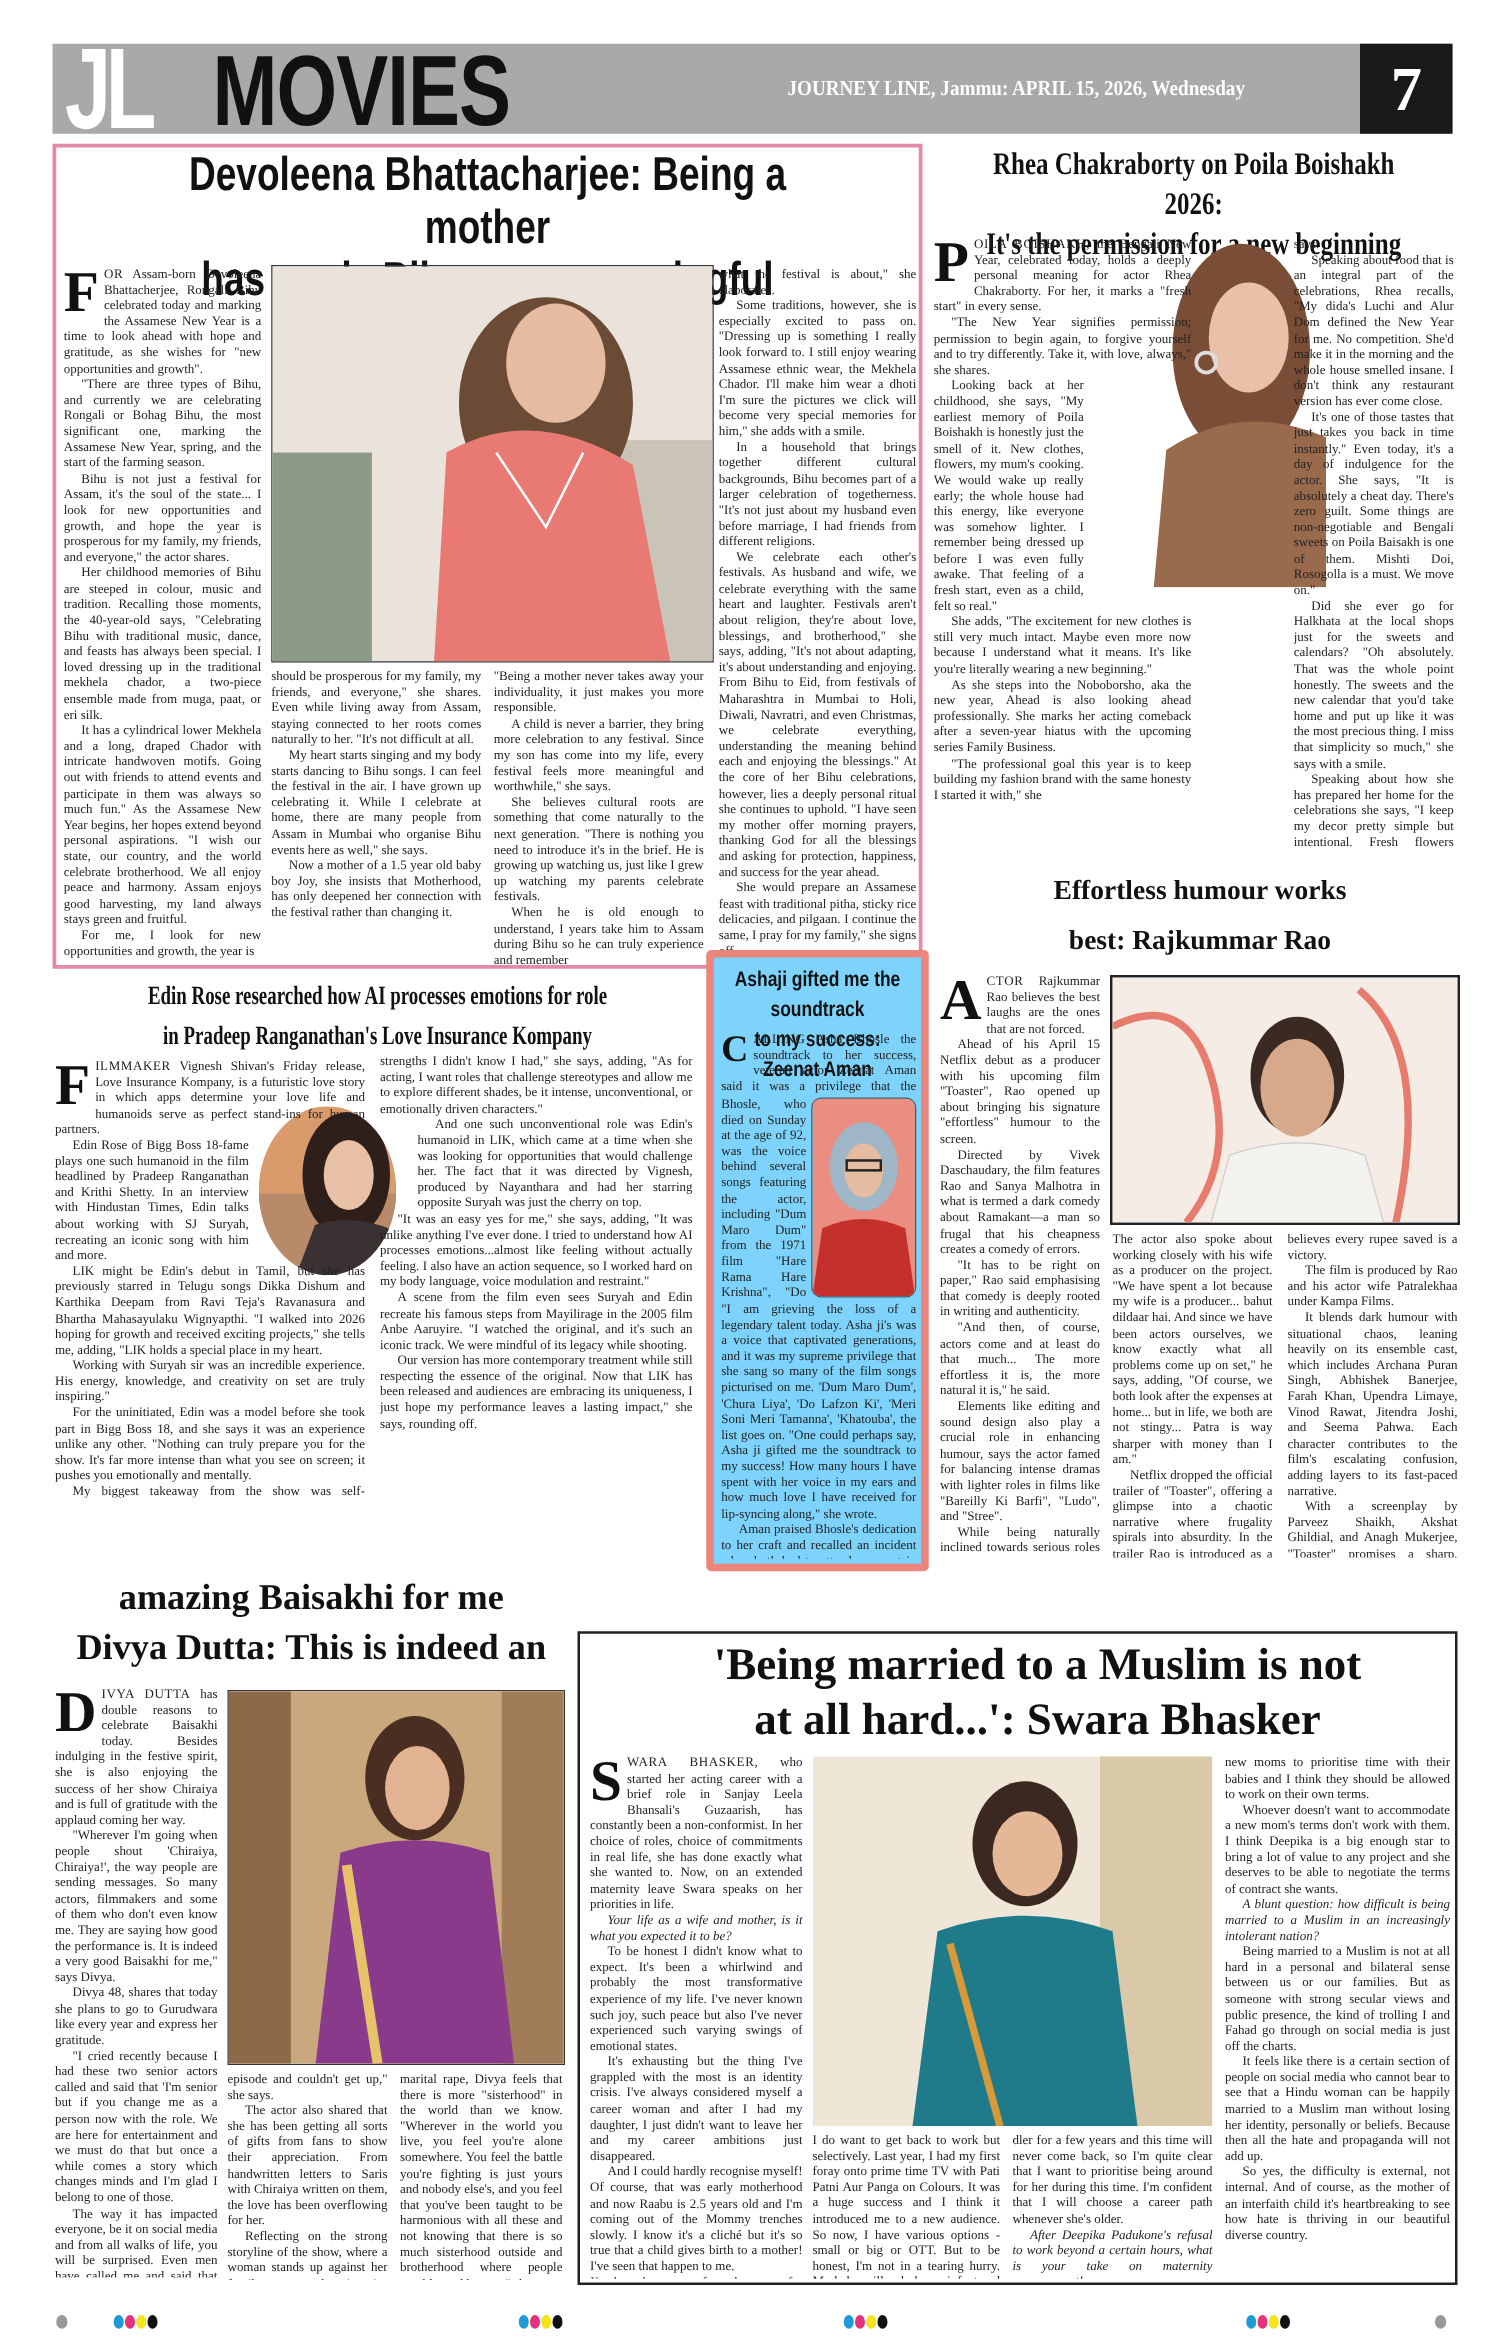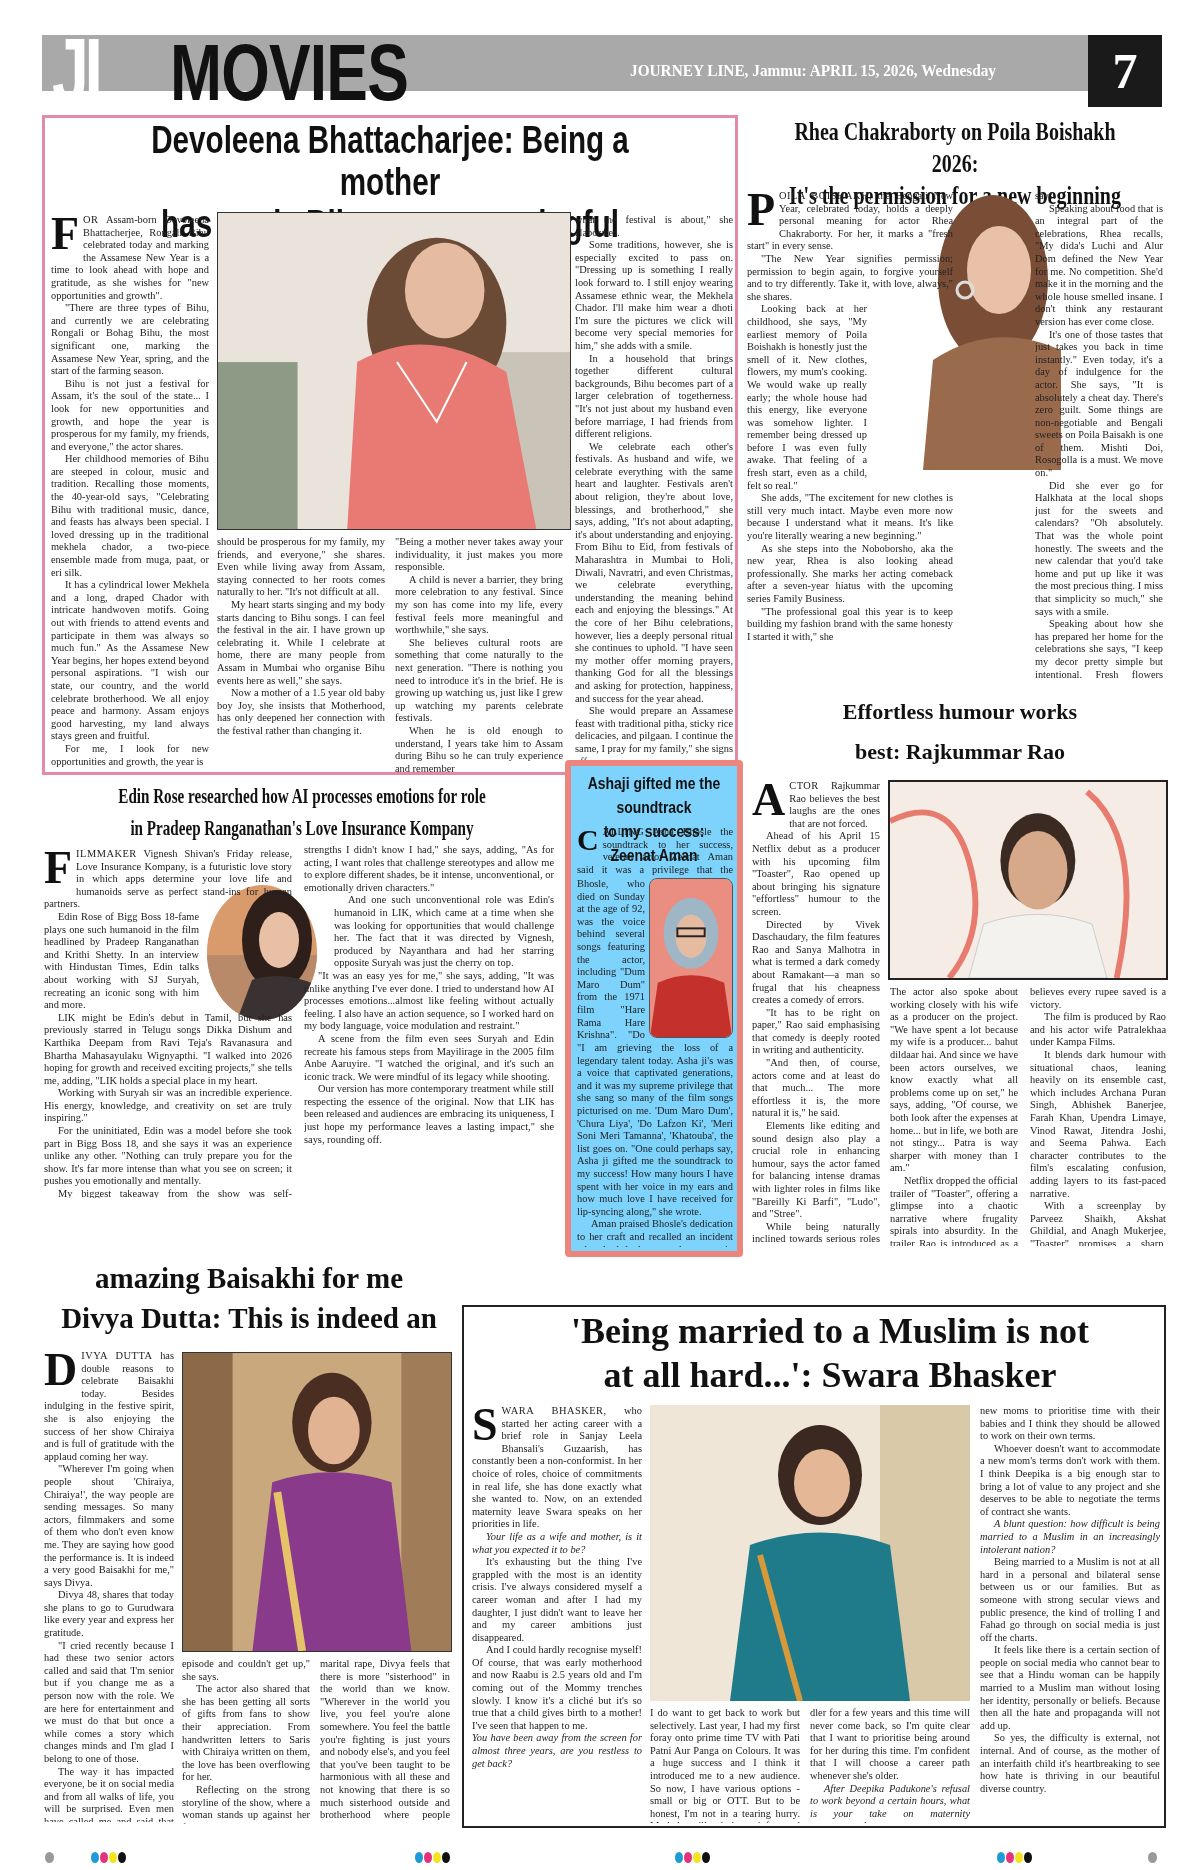--- a/index.html
+++ b/index.html
@@ -1,19 +1,19 @@
 <!DOCTYPE html>
 <html><head>
 <meta charset="utf-8">
 <style>
   * { box-sizing: border-box; margin: 0; padding: 0; }
   html, body { width: 1200px; height: 1870px; background: #fff; overflow: hidden; }
   body { position: relative; font-family: "DejaVu Serif", serif; color: #1a1a1a; }
 
-  .masthead { position: absolute; left: 42px; top: 35px; width: 1120px; height: 56px; background: #a9a9a9; }
+  .masthead { position: absolute; left: 42px; top: 35px; width: 1120px; height: 72px; background: #a9a9a9; }
   .mast-jl { position: absolute; left: 10px; top: -8px; font-family: "Liberation Sans", sans-serif; font-weight: bold; font-size: 92px; color: #fff; letter-spacing: -6px; transform: scaleX(0.72); transform-origin: left top; line-height: 88px; }
   .mast-movies { position: absolute; left: 128px; top: -2px; font-family: "Liberation Sans", sans-serif; font-weight: bold; font-size: 80px; color: #111; transform: scaleX(0.78); transform-origin: left top; line-height: 80px; letter-spacing: -1px; }
   .mast-dateline { position: absolute; left: 588px; top: 26px; font-family: "Liberation Serif", serif; font-weight: bold; font-size: 17px; color: #fff; transform: scaleX(0.9); transform-origin: left top; white-space: nowrap; }
   .mast-page { position: absolute; right: 0; top: 0; width: 74px; height: 72px; background: #1a1a1a; color: #fff; font-family: "Liberation Serif", serif; font-weight: bold; font-size: 50px; text-align: center; line-height: 72px; }
 
   .box { position: absolute; }
   .pink-box { border: 3px solid #e48aa6; }
   .coral-box { background: #7dd3fc; border: 6px solid #ec857b; border-radius: 4px; }
   .black-box { border: 2px solid #222; }
 
@@ -100,21 +100,21 @@
       <ellipse cx="86" cy="80" rx="32" ry="44" fill="#e8c1a8"></ellipse>
       <path d="M10 280 L20 170 Q80 130 148 160 L148 280 Z" fill="#9a6a4d"></path>
       <circle cx="52" cy="100" r="8" fill="none" stroke="#ddd" stroke-width="3"></circle>
     </svg>
   </div>
   <div class="col" style="left:2px; top:78px; width:206px; height:490px; shape-outside: none;">
     <p class="first"><span class="dropcap">P</span><span class="lead-bold">OILA BOISHAKH,</span> <span>the Bengali New Year, celebrated today, holds a deeply personal meaning for actor Rhea Chakraborty. For her, it marks a "fresh start" in every sense.</span></p>
     <p>"The New Year signifies permission; permission to begin again, to forgive yourself and to try differently. Take it, with love, always," she shares.</p>
     <p style="width:120px;">Looking back at her childhood, she says, "My earliest memory of Poila Boishakh is honestly just the smell of it. New clothes, flowers, my mum's cooking. We would wake up really early; the whole house had this energy, like everyone was somehow lighter. I remember being dressed up before I was even fully awake. That feeling of a fresh start, even as a child, felt so real."</p>
     <p>She adds, "The excitement for new clothes is still very much intact. Maybe even more now because I understand what it means. It's like you're literally wearing a new beginning."</p>
-    <p>As she steps into the Noboborsho, aka the new year, Rhea is also looking ahead professionally. She marks her acting comeback after a seven-year hiatus with the upcoming series Family Business.</p>
+    <p>As she steps into the Noboborsho, aka the new year, Ahead is also looking ahead professionally. She marks her acting comeback after a seven-year hiatus with the upcoming series Family Business.</p>
     <p>"The professional goal this year is to keep building my fashion brand with the same honesty I started it with," she</p>
   </div>
   <div class="col" style="left:290px; top:78px; width:128px; height:490px;">
     <p class="first">says.</p>
     <p>Speaking about food that is an integral part of the celebrations, Rhea recalls, "My dida's Luchi and Alur Dom defined the New Year for me. No competition. She'd make it in the morning and the whole house smelled insane. I don't think any restaurant version has ever come close.</p>
     <p>It's one of those tastes that just takes you back in time instantly." Even today, it's a day of indulgence for the actor. She says, "It is absolutely a cheat day. There's zero guilt. Some things are non-negotiable and Bengali sweets on Poila Baisakh is one of them. Mishti Doi, Rosogolla is a must. We move on."</p>
     <p>Did she ever go for Halkhata at the local shops just for the sweets and calendars? "Oh absolutely. That was the whole point honestly. The sweets and the new calendar that you'd take home and put up like it was the most precious thing. I miss that simplicity so much," she says with a smile.</p>
     <p>Speaking about how she has prepared her home for the celebrations she says, "I keep my decor pretty simple but intentional. Fresh flowers everywhere, especially white ones, some diyas, and lots of mishti ( which is my nickname too.) Nothing overdone. The energy of the space matters more to me than how it looks."</p>
   </div>
 </div>
@@ -247,20 +247,21 @@
 </div>
 
 <div class="box black-box" style="left:462px; top:1305px; width:704px; height:523px;">
   <div class="hl hl-serif" style="left:16px; top:2px; width:700px; font-size:36px; line-height:44px;">
     <div>'Being married to a Muslim is not</div>
     <div>at all hard...': Swara Bhasker</div>
   </div>
   <div class="col" style="left:8px; top:98px; width:170px; height:418px;">
     <p class="first"><span class="dropcap">S</span><span class="lead-bold">WARA BHASKER,</span> <span>who started her acting career with a brief role in Sanjay Leela Bhansali's Guzaarish, has constantly been a non-conformist. In her choice of roles, choice of commitments in real life, she has done exactly what she wanted to. Now, on an extended maternity leave Swara speaks on her priorities in life.</span></p>
     <p class="q">Your life as a wife and mother, is it what you expected it to be?</p>
+    <p>To be honest I didn't know what to expect. It's been a whirlwind and probably the most transformative experience of my life. I've never known such joy, such peace but also I've never experienced such varying swings of emotional states.</p>
     <p>It's exhausting but the thing I've grappled with the most is an identity crisis. I've always considered myself a career woman and after I had my daughter, I just didn't want to leave her and my career ambitions just disappeared.</p>
     <p>And I could hardly recognise myself! Of course, that was early motherhood and now Raabu is 2.5 years old and I'm coming out of the Mommy trenches slowly. I know it's a cliché but it's so true that a child gives birth to a mother! I've seen that happen to me.</p>
     <p class="q" style="text-indent:0;">You have been away from the screen for almost three years, are you restless to get back?</p>
   </div>
   <div class="photo" style="left:186px; top:98px; width:320px; height:296px;">
     <svg viewBox="0 0 320 296" preserveAspectRatio="none">
       <rect width="320" height="296" fill="#efe6d8"></rect>
       <rect x="230" y="0" width="90" height="296" fill="#d9c9a8"></rect>
       <ellipse cx="170" cy="70" rx="42" ry="50" fill="#3b2820"></ellipse>
       <ellipse cx="172" cy="78" rx="28" ry="34" fill="#e4b896"></ellipse>

